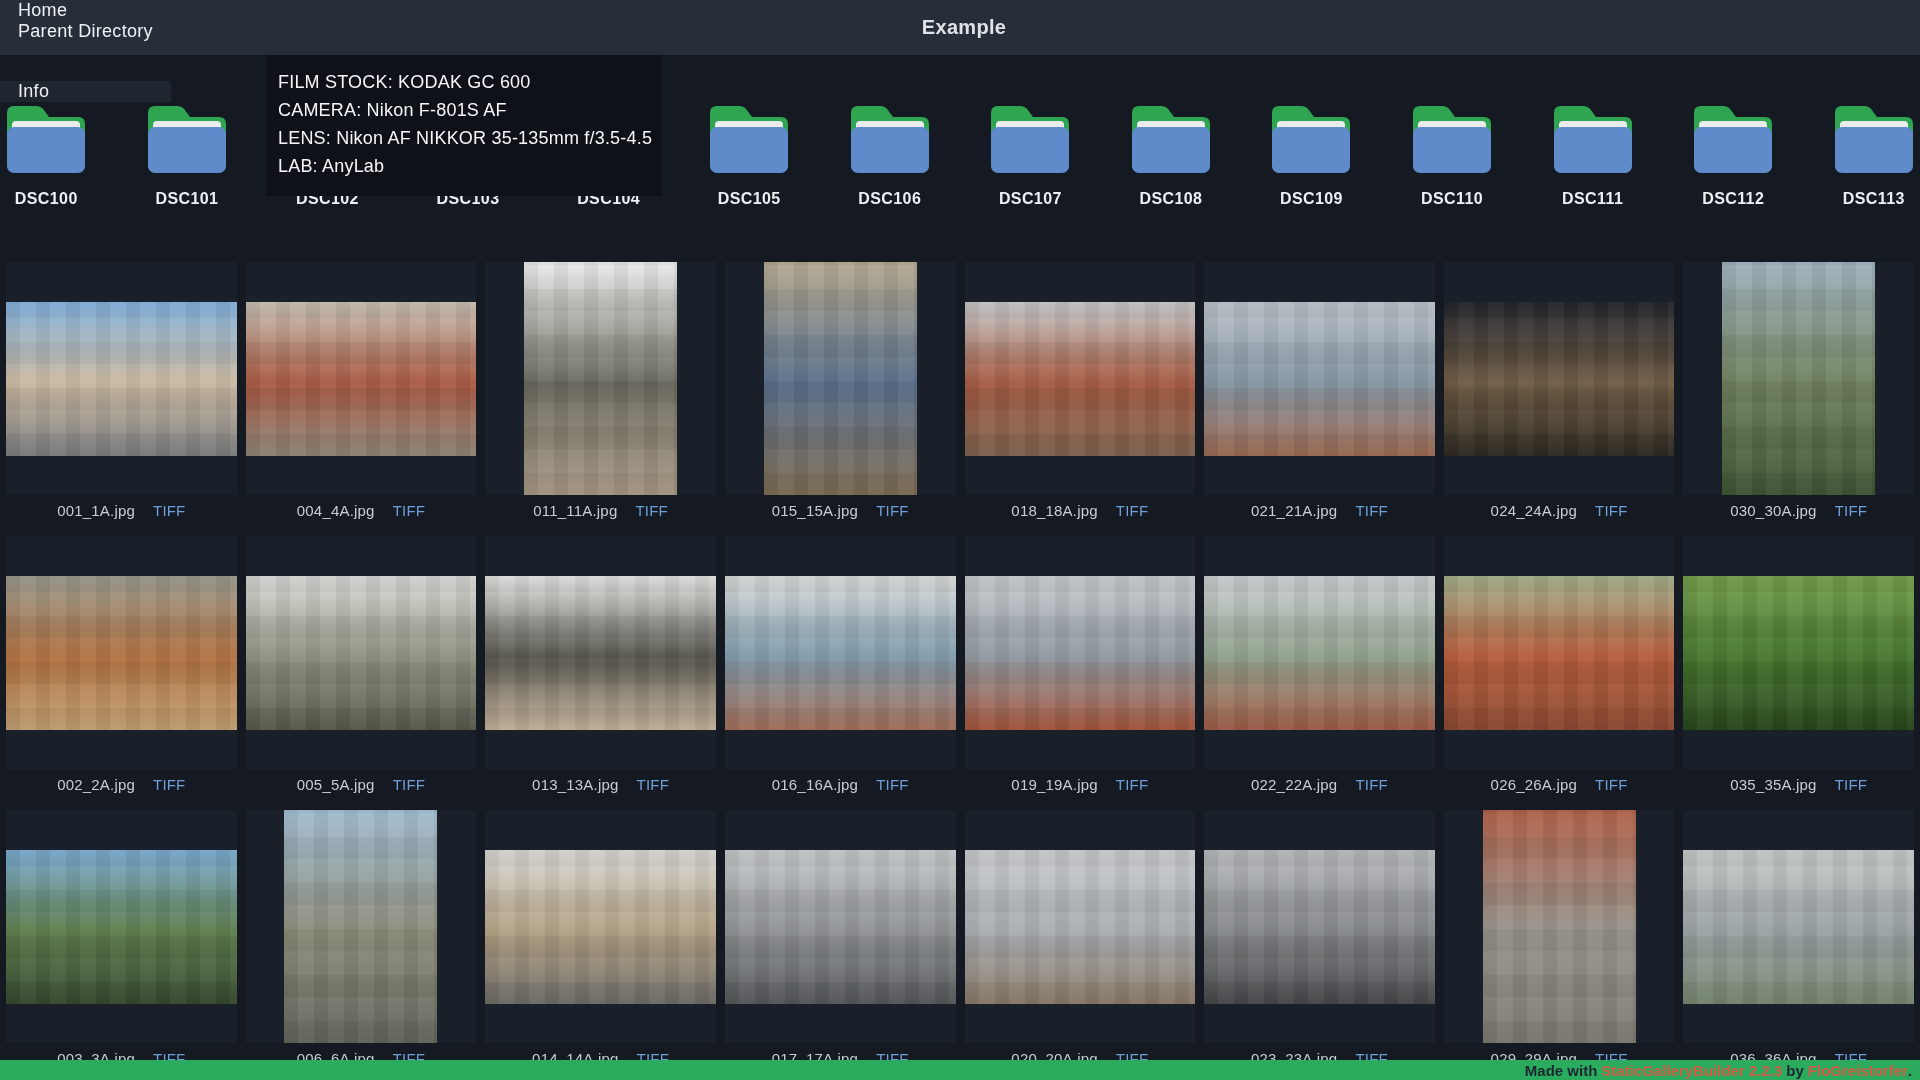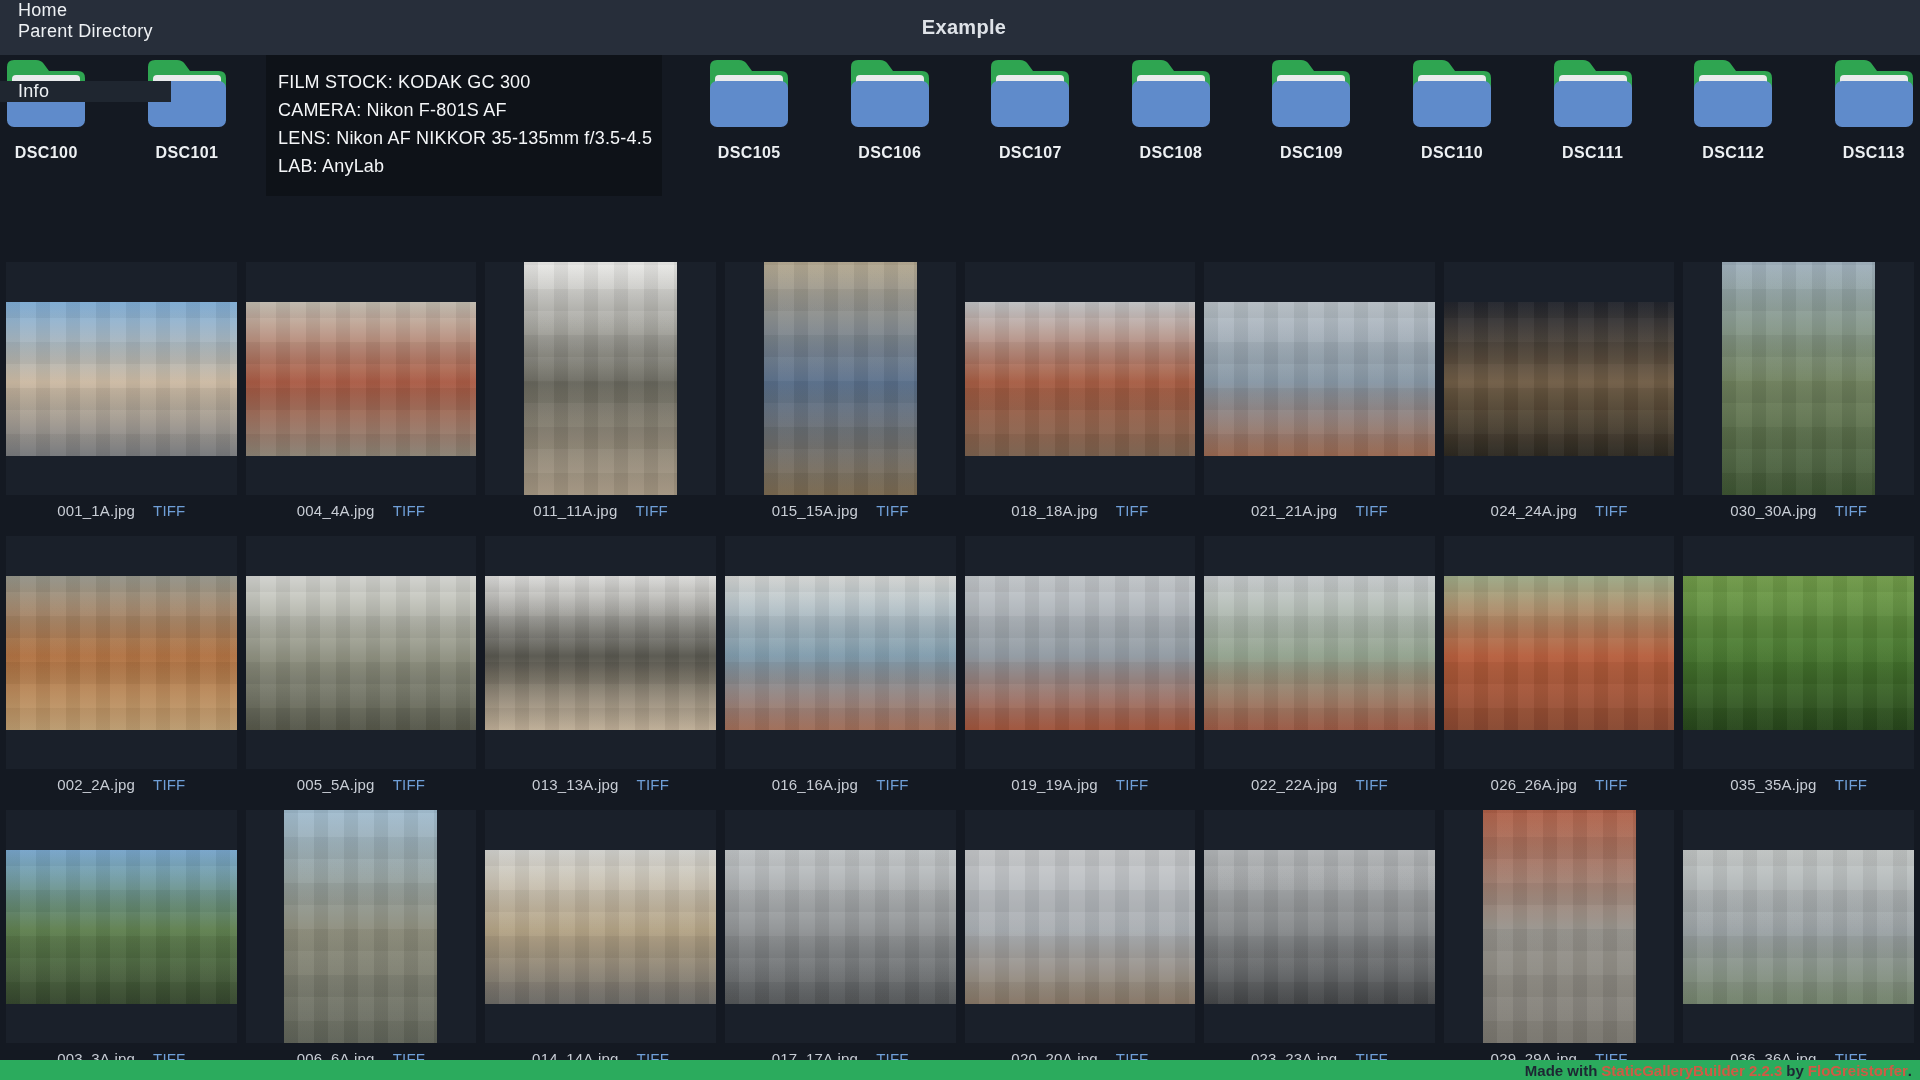--- a/index.html
+++ b/index.html
@@ -28,21 +28,21 @@
   .nav-item.active{ background:var(--nav-active-bg);margin-top:39px; }
   .nav-title{
     position:absolute; left:0; right:0; top:0; height:55px;
     display:flex; align-items:center; justify-content:center;
     font-size:20px; font-weight:700; color:#dfe3e8; letter-spacing:.3px;
     pointer-events:none;
     padding-left:8px;
   }
   
   .folders{
-    display:flex; gap:48px;
+    display:flex; padding-top:46px;gap:48px;
   }
   .folder{
     flex:1; display:flex; flex-direction:column; align-items:center;
     cursor:pointer;
   }
   .folder-icon{ width:86px; height:72px; display:block; }
   .f-back{ fill:var(--folder-green); }
   .f-paper{ fill:var(--folder-paper); }
   .f-front{ fill:var(--folder-blue); }
   .folder-label{
@@ -237,21 +237,21 @@
     <svg class="folder-icon" viewBox="0 0 86 72" aria-hidden="true">
       <path class="f-back" d="M4 66 V12 q0 -7 7 -7 h22 q5 0 7.5 3.5 L46 16 h29 q7 0 7 7 v43 z"></path>
       <rect class="f-paper" x="9" y="20" width="68" height="16" rx="4"></rect>
       <rect class="f-front" x="4" y="26" width="78" height="46" rx="7"></rect>
     </svg>
     <div class="folder-label">DSC113</div>
   </div>
 </section>
 
 <div class="info-panel" id="info-panel">
-    <div class="info-line">FILM STOCK: KODAK GC 300</div>
+    <div class="info-line">FILM STOCK: KODAK GC 600</div>
     <div class="info-line">CAMERA: Nikon F-801S AF</div>
     <div class="info-line">LENS: Nikon AF NIKKOR 35-135mm f/3.5-4.5</div>
     <div class="info-line">LAB: AnyLab</div>
   </div>
 
 <main class="grid" id="grid">
   <div class="photo-block">
     <div class="photo-cell">
       <div class="photo landscape" style="background: linear-gradient(rgb(130, 178, 220) 0%, rgb(203, 185, 161) 52%, rgb(123, 125, 128) 100%);"></div>
     </div>

